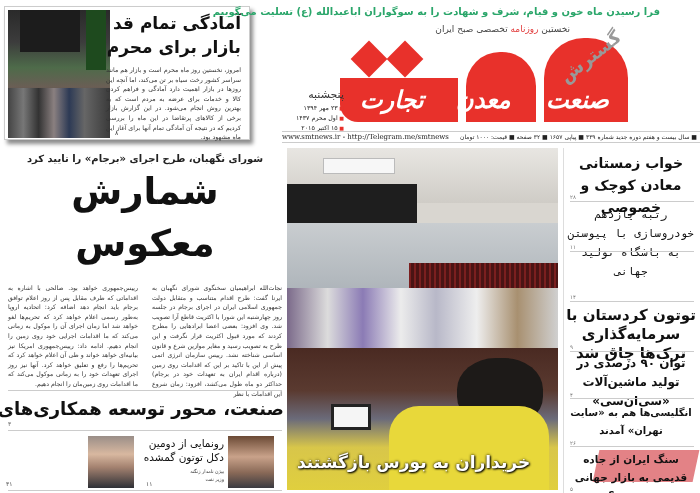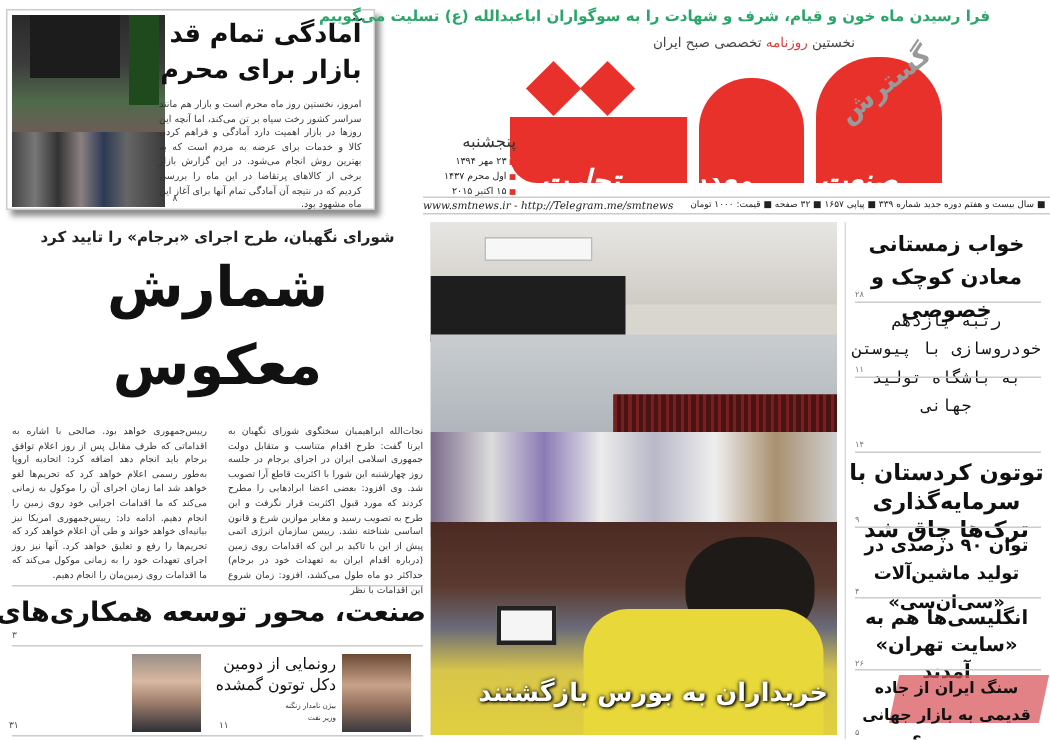--- a/index.html
+++ b/index.html
@@ -14,29 +14,29 @@
 .promo-title{position:absolute;right:8px;top:4px;width:135px;text-align:right;direction:rtl;font-size:17px;line-height:24px;font-weight:bold;color:#111;}
 .promo-body{position:absolute;right:8px;top:58px;width:135px;text-align:justify;direction:rtl;font-size:6.3px;line-height:9.6px;color:#333;}
 .promo-num{position:absolute;left:110px;bottom:3px;font-size:6px;color:#444;}
 
 .tagline1{position:absolute;right:40px;top:6px;direction:rtl;font-size:10px;font-weight:bold;color:#2aa66a;white-space:nowrap;text-align:right;}
 .tagline2{position:absolute;right:130px;top:24px;direction:rtl;font-size:9px;color:#444;white-space:nowrap;text-align:right;}
 .tagline2 .hl{color:#e23b3b;}
 .logo{position:absolute;left:340px;top:38px;width:290px;height:82px;}
 .logo .blk{position:absolute;background:#e8312b;border-radius:14px;}
 .logo .d1{position:absolute;width:26px;height:26px;background:#e8312b;transform:rotate(45deg);}
-.logo-words{position:absolute;top:86px;direction:rtl;font-size:20px;font-weight:bold;color:#fff;font-style:italic;white-space:nowrap;margin-top:22px;}
+.logo-words{position:absolute;top:86px;direction:rtl;font-size:24px;font-weight:bold;color:#fff;font-style:italic;white-space:nowrap;}
 .gostaresh{position:absolute;right:4px;top:8px;transform:rotate(-38deg);font-size:18px;font-weight:bold;color:#999;direction:rtl;}
 .datebox{position:absolute;left:274px;top:88px;width:70px;direction:rtl;text-align:right;}
 .datebox .day{font-size:11px;color:#333;margin-bottom:2px;}
 .datebox .dl{font-size:6.3px;line-height:9px;color:#222;}
 .datebox .dl::before{content:"■ ";color:#e8312b;font-size:5px;}
 
 .strip{position:absolute;left:282px;top:131px;width:418px;height:12px;border-top:1px solid #ccc;border-bottom:1px solid #ccc;font-size:6px;line-height:10px;color:#222;}
-.strip .left{position:absolute;left:0;top:0;font-family:"DejaVu Serif",serif;font-size:7px;font-style:italic;}
+.strip .left{position:absolute;left:0;top:0;font-family:"DejaVu Serif",serif;font-size:7px;}
 .strip .right{position:absolute;right:3px;top:0;direction:rtl;white-space:nowrap;}
 
 .kicker{position:absolute;left:10px;top:153px;width:270px;text-align:center;direction:rtl;font-size:10px;font-weight:bold;color:#222;}
 .headline{position:absolute;left:6px;top:166px;width:278px;text-align:center;direction:rtl;font-size:37px;line-height:52px;font-weight:bold;color:#111;letter-spacing:-1px;}
 .body-cols{position:absolute;left:8px;top:283px;width:274px;height:96px;}
 .col{position:absolute;top:0;width:130px;direction:rtl;text-align:justify;font-size:6.2px;line-height:9.6px;color:#333;}
 .col.r{right:0;}
 .col.l{left:0;}
 .rule{position:absolute;height:1px;background:#ccc;}
 .sub-headline{position:absolute;left:6px;top:398px;width:278px;text-align:center;direction:rtl;font-size:18px;font-weight:bold;color:#111;white-space:nowrap;}
@@ -52,21 +52,21 @@
 .mp-ceiling{position:absolute;left:0;top:0;width:100%;height:55px;background:linear-gradient(180deg,#e8e6e2,#cfccc6);}
 .mp-light{position:absolute;left:36px;top:10px;width:72px;height:16px;background:#f7f7f7;border:1px solid #bbb;}
 .mp-dark{position:absolute;left:0;top:36px;width:130px;height:44px;background:#1e1e1e;}
 .mp-glass{position:absolute;left:0;top:75px;width:100%;height:80px;background:linear-gradient(180deg,#c9cdd0,#a9b0b6);}
 .mp-board{position:absolute;left:122px;top:115px;width:149px;height:38px;background:#5c1a1a;background-image:repeating-linear-gradient(90deg,#7a1f1f 0 2px,#4a1414 2px 5px);}
 .mp-crowd{position:absolute;left:0;top:140px;width:100%;height:70px;background:linear-gradient(90deg,#7b6a8a 0,#dcdcdc 15%,#8b7bb5 28%,#ececec 42%,#b8b8c8 55%,#eeeeee 70%,#a89070 85%,#d0d0d0 100%);}
 .mp-front{position:absolute;left:0;top:200px;width:100%;height:142px;background:linear-gradient(180deg,#4a2a22 0%,#5a3a30 30%,#6b6b7a 50%,#d8c64a 70%,#e0cf3e 100%);}
 .mp-tablet{position:absolute;left:44px;top:256px;width:40px;height:26px;background:#f5f5f5;border:3px solid #222;}
 .mp-head{position:absolute;left:170px;top:210px;width:86px;height:70px;border-radius:45%;background:#1d1a18;}
 .mp-shirt{position:absolute;left:102px;top:258px;width:160px;height:84px;background:#e8d83a;border-radius:30px 30px 0 0;}
-.mp-caption{position:absolute;left:10px;top:304px;width:255px;text-align:right;direction:rtl;font-size:17px;font-weight:bold;color:#fff;text-shadow:0 0 3px #000,1px 1px 2px #000;white-space:nowrap;}
+.mp-caption{position:absolute;left:10px;top:304px;width:255px;text-align:left;direction:rtl;font-size:17px;font-weight:bold;color:#fff;text-shadow:0 0 3px #000,1px 1px 2px #000;white-space:nowrap;}
 
 .rcol{position:absolute;left:563px;top:148px;width:135px;height:345px;border-left:1px solid #ddd;padding-left:28px;}
 .ritem{position:absolute;right:2px;width:130px;direction:rtl;text-align:center;color:#111;}
 .ritem .h{font-weight:bold;}
 .ritem .num{position:absolute;left:4px;font-size:5.5px;color:#777;}
 .rsep{position:absolute;left:6px;width:124px;height:1px;background:#ccc;}
 .watermark{position:absolute;left:596px;top:450px;width:100px;height:32px;background:#d9585e;opacity:.75;transform:skewX(-12deg);}
 </style>
 </head>
 <body>
@@ -192,21 +192,21 @@
 
     <div class="ritem" style="top:206px;">
       <div class="h" style="font-size:12px;line-height:19px;">توان ۹۰ درصدی در تولید ماشین‌آلات «سی‌ان‌سی»</div>
     </div>
     <div class="ritem" style="top:244px;height:8px;">
         <span class="num">۴</span>
       </div>
     <div class="rsep" style="top:250px;"></div>
 
     <div class="ritem" style="top:256px;">
-      <div class="h" style="font-size:13px;line-height:18px;">انگلیسی‌ها هم به «سایت تهران» آمدند</div>
+      <div class="h" style="font-size:10px;line-height:18px;">انگلیسی‌ها هم به «سایت تهران» آمدند</div>
     </div>
     <div class="ritem" style="top:292px;height:8px;">
         <span class="num">۲۶</span>
       </div>
     <div class="rsep" style="top:298px;"></div>
 
     <div class="ritem" style="top:302px;">
       <div class="h" style="font-size:10.5px;line-height:18px;position:relative;z-index:2;">سنگ ایران از جاده قدیمی به بازار جهانی می‌رسد؟</div>
     </div>
     <div class="ritem" style="top:338px;height:8px;">

